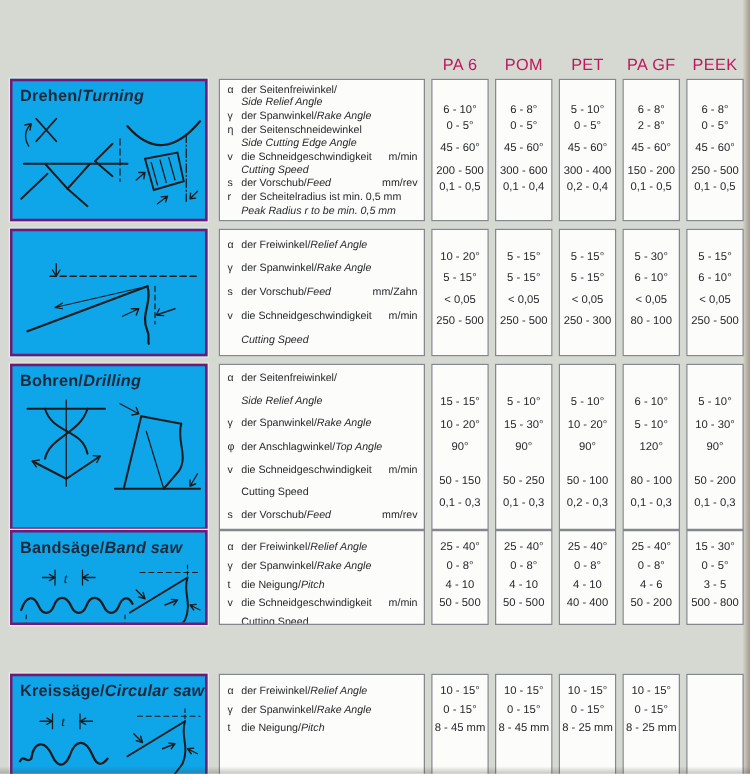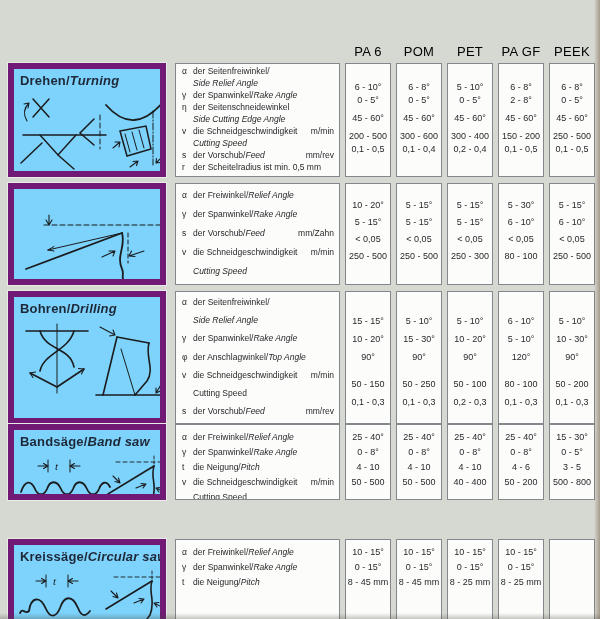--- a/index.html
+++ b/index.html
@@ -5,32 +5,32 @@
   html,body{margin:0;padding:0}
   body{
     width:600px;height:619px;position:relative;overflow:hidden;
     background:#d6d9d1;
     font-family:"Liberation Sans", sans-serif;
     color:#26282b;
   }
   .page{position:absolute;inset:0}
   
   .header-row{position:absolute;top:44px;left:8px;width:592px;height:16px}
-  .mat{position:absolute;width:46px;text-align:center;font-size:13px;color:#000000;letter-spacing:.3px;white-space:nowrap}
+  .mat{position:absolute;width:46px;text-align:center;font-size:13px;color:#be185d;letter-spacing:.3px;white-space:nowrap}
   .mcol0{left:337px}.mcol1{left:388px}.mcol2{left:439px}.mcol3{left:490px}.mcol4{left:541px}
   
   .section{position:absolute;left:8px;width:592px}
   .sec-turning{top:63px;height:114px}
   .sec-milling{top:183px;height:102px}
   .sec-drilling{top:291px;height:133px}
   .sec-bandsaw{top:424px;height:76px}
   .sec-circular{top:539px;height:98px}
   .bluebox{
     position:absolute;left:0;top:0;bottom:0;width:158px;
-    background:#7dd3fc;border:6px solid #701a75;box-sizing:border-box;
+    background:#0ea5e9;border:2px solid #701a75;box-sizing:border-box;
     box-shadow:0 0 0 1px #e9ebe6;overflow:hidden;
   }
   .title{padding:4px 0 0 6px;font-size:13px;font-weight:bold;color:#1e2838;letter-spacing:.2px;white-space:nowrap}
   .it{font-style:italic}
   .bluebox svg{position:absolute;left:4px;top:24px}
   .tlabel{font-size:11px;font-style:italic;fill:#1b1c1e;font-family:"Liberation Serif",serif}
   
   .lines{
     position:absolute;top:0;bottom:0;box-sizing:border-box;
     background:#fcfcfa;border:1px solid #84878b;
@@ -123,20 +123,24 @@
           </div>
           <div class="line">
             <span class="sym">s</span>
             <span class="txt"><span>der Vorschub/</span><span class="it">Feed</span></span>
             <span class="unit">mm/rev</span>
           </div>
           <div class="line">
             <span class="sym">r</span>
             <span class="txt"><span>der Scheitelradius ist min. 0,5 mm</span></span>
           </div>
+          <div class="line">
+            <span class="sym"></span>
+            <span class="txt"><span class="it">Peak Radius r to be min. 0,5 mm</span></span>
+          </div>
         </div>
         <div class="valbox lines vcol0">
           <div class="vline"></div>
           <div class="vline">6 - 10°</div>
           <div class="vline">0 - 5°</div>
           <div class="vline"></div>
           <div class="vline">45 - 60°</div>
           <div class="vline"></div>
           <div class="vline">200 - 500</div>
           <div class="vline">0,1 - 0,5</div>

